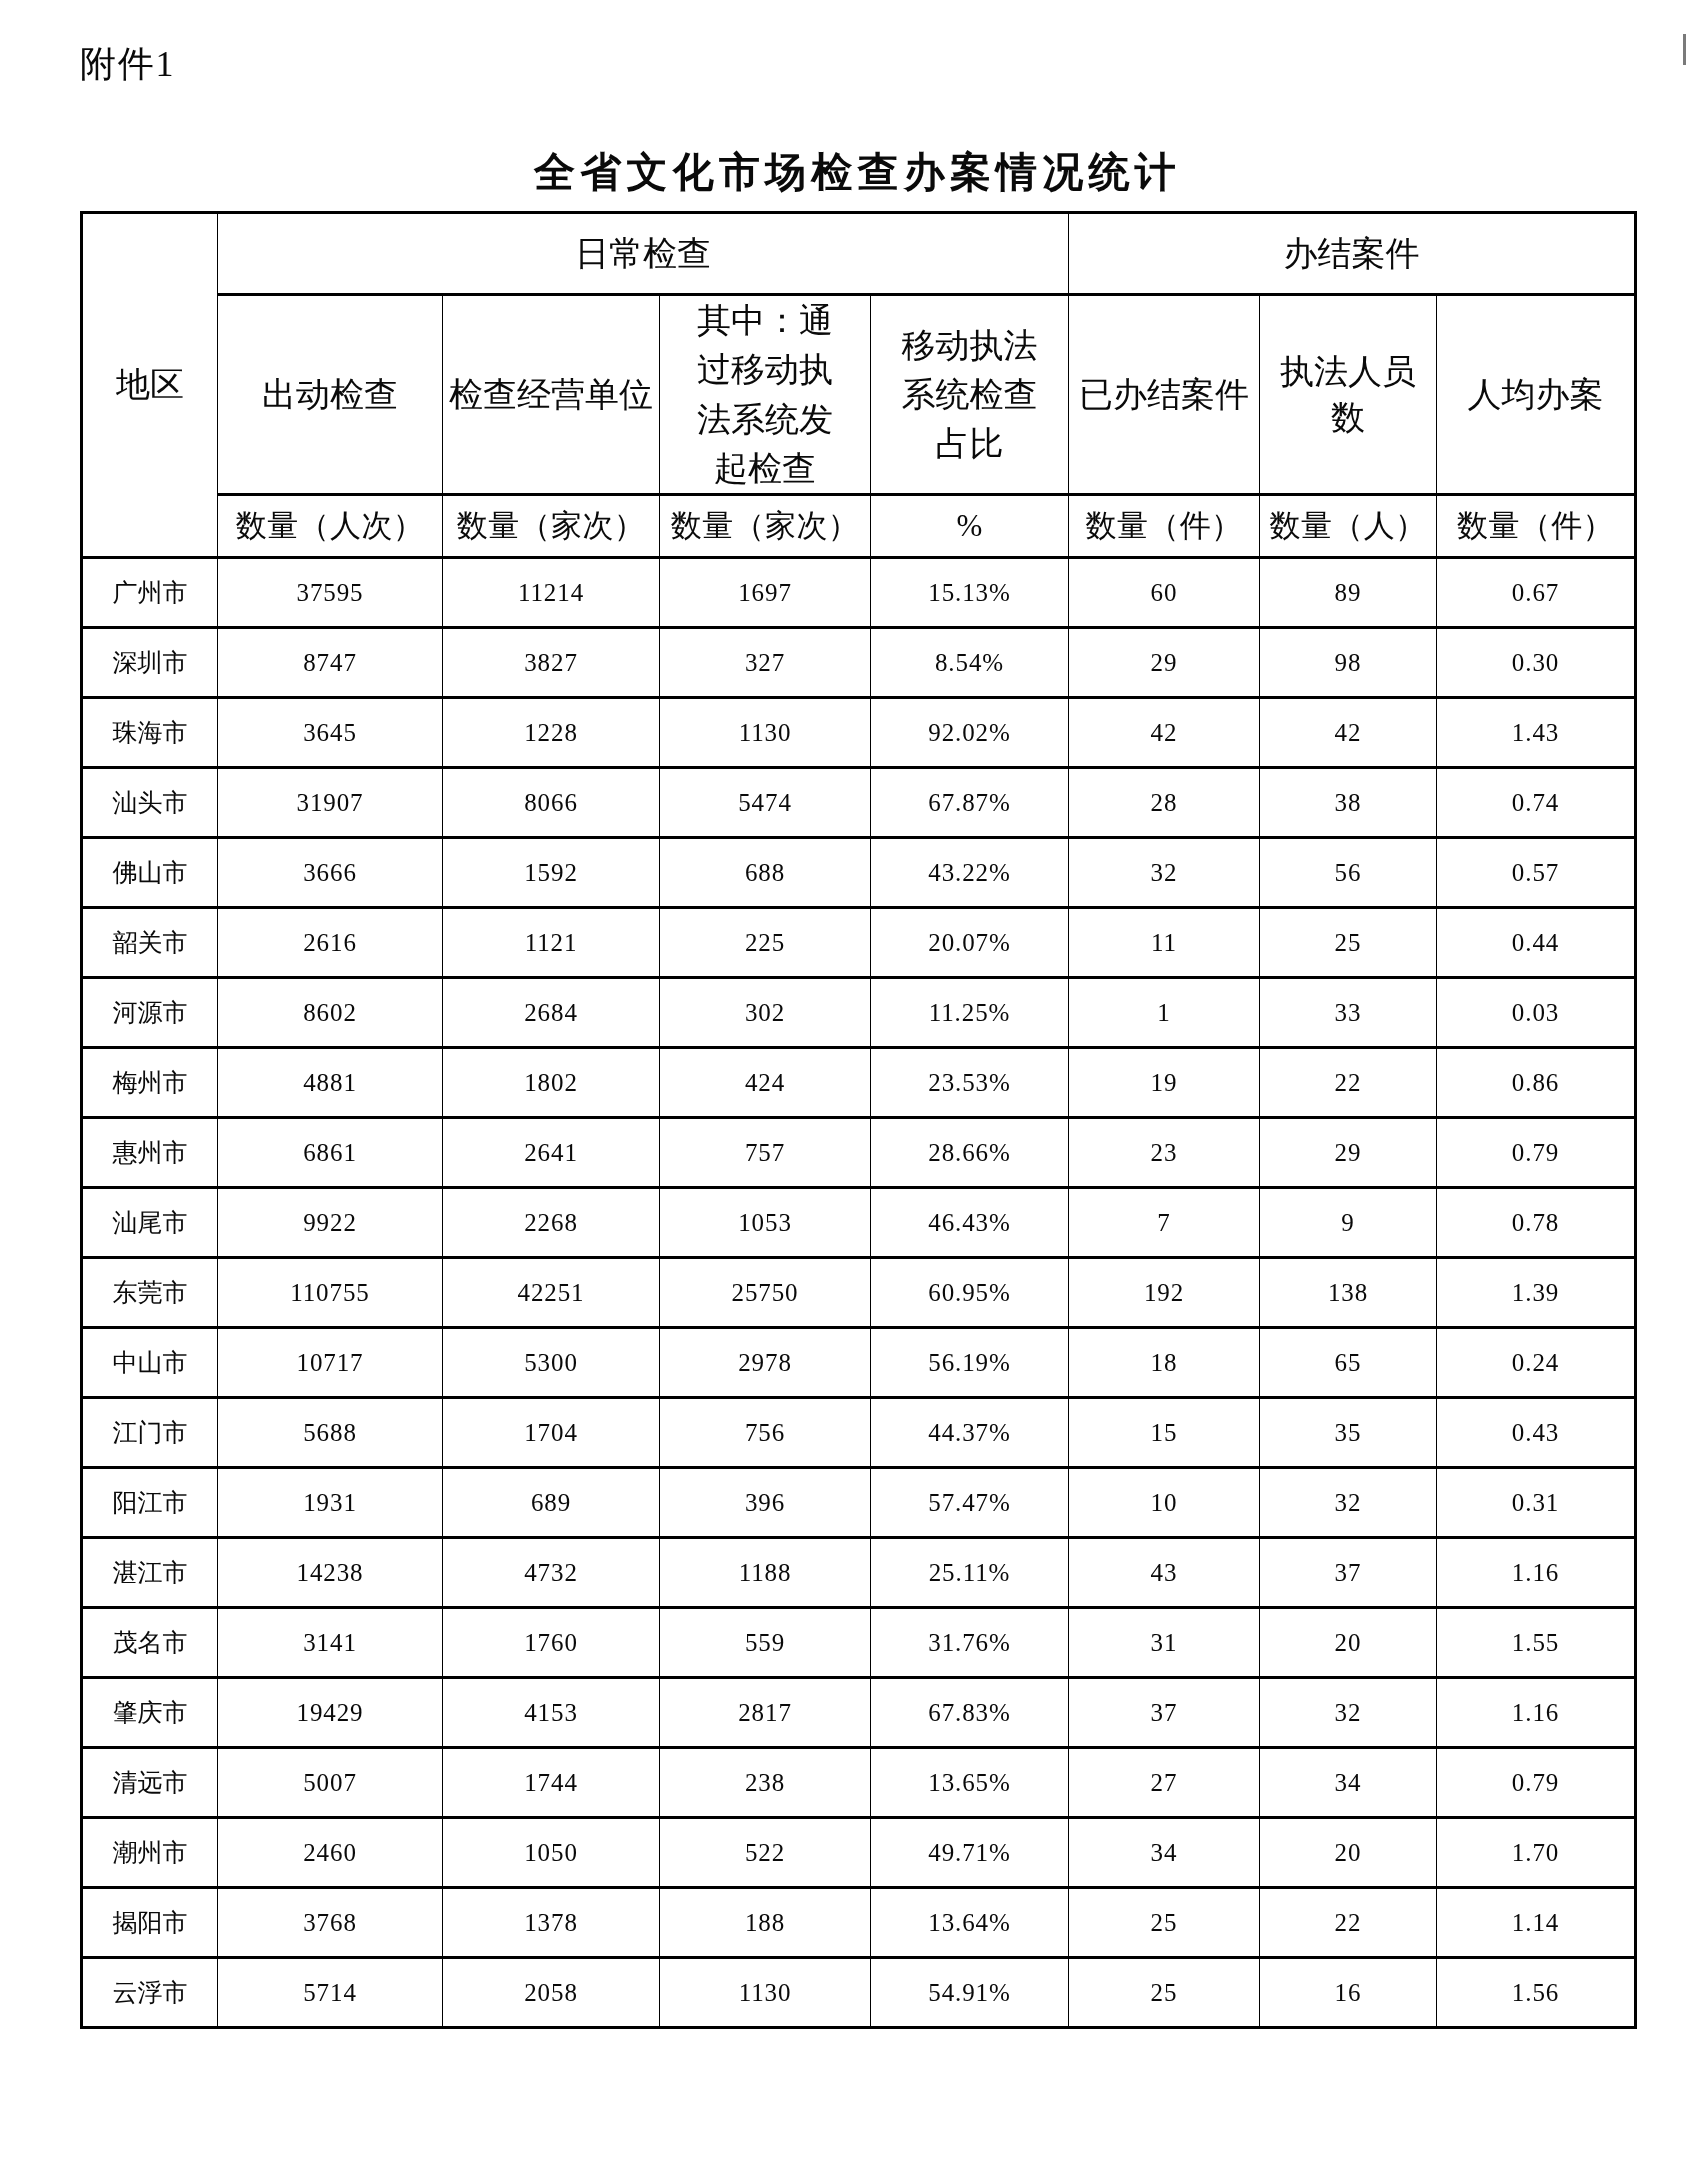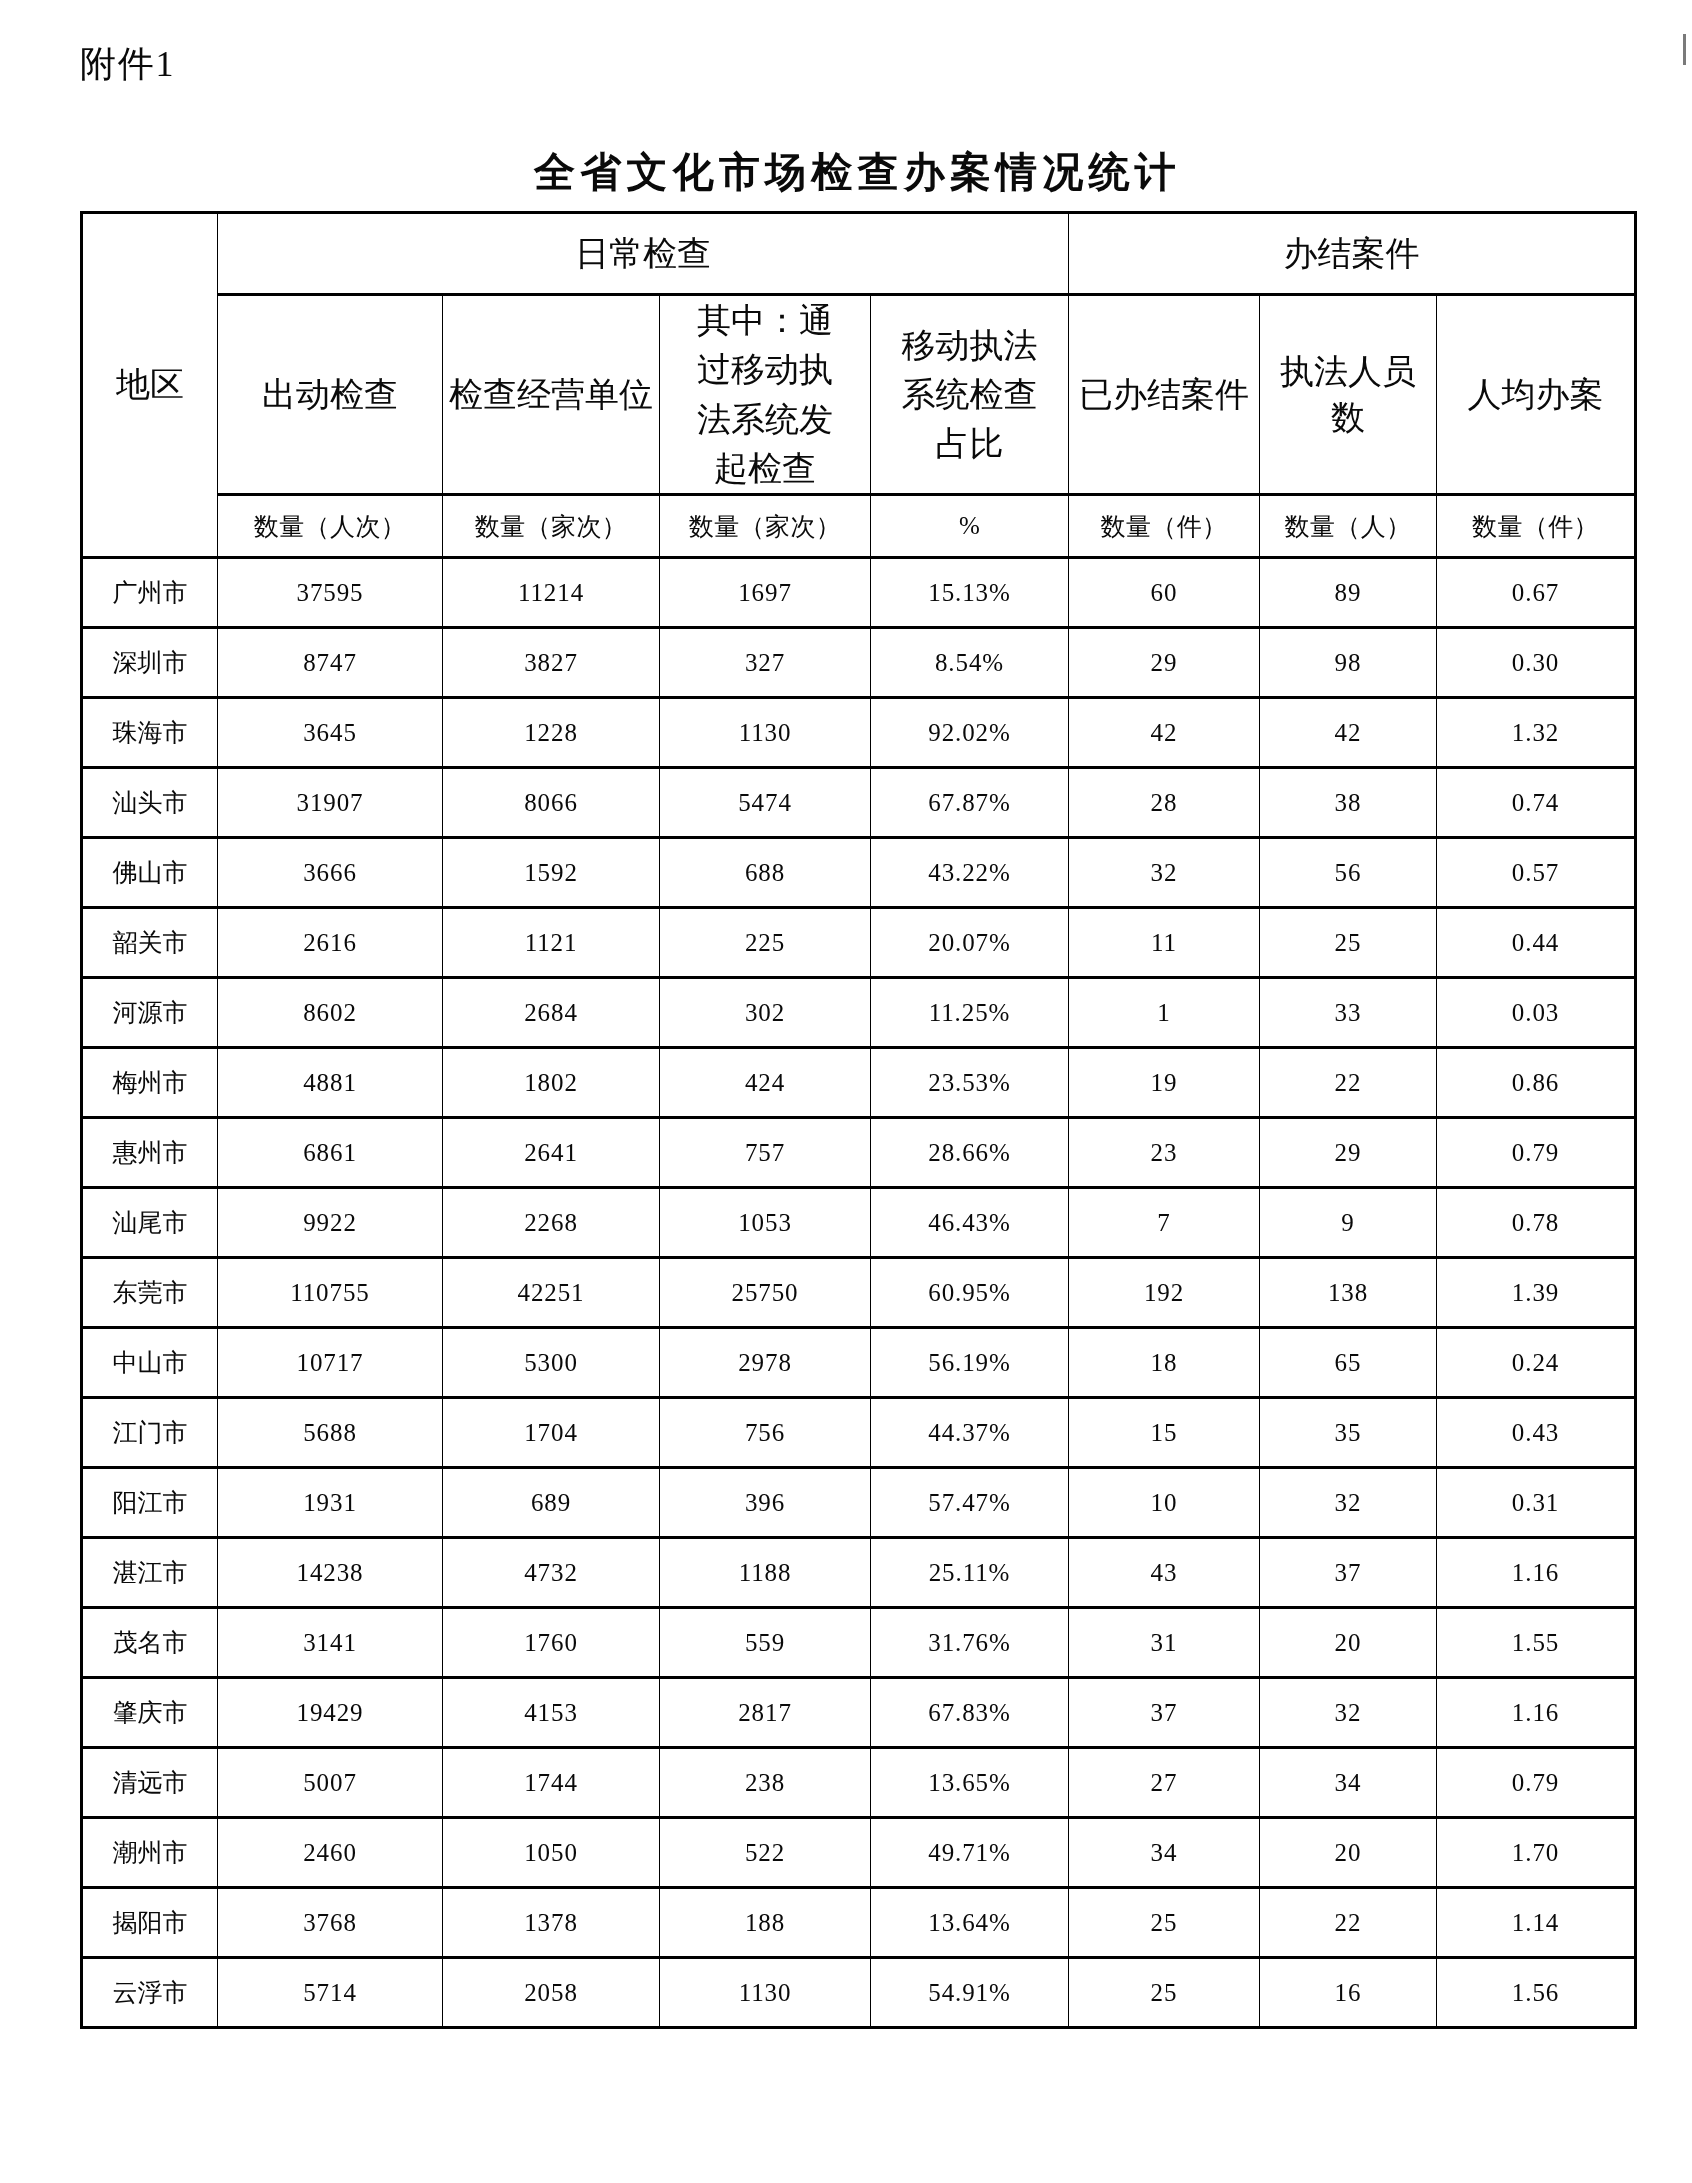--- a/index.html
+++ b/index.html
@@ -52,21 +52,21 @@
     vertical-align: middle;
     font-weight: 400;
     padding: 0 3.5px;
     overflow: hidden;
   }
   tr.row-group  { height: 82px; }
   tr.row-cols   { height: 134px; }
   tr.row-units  { height: 63px; }
   tbody tr      { height: 70px; }
   .hdr  { font-size: 34px; }
-  .unit { font-size: 25px; letter-spacing: 0.4px; }
+  .unit { font-size: 31px; letter-spacing: 0.4px; }
   tbody td { font-size: 25px; letter-spacing: 0.9px; }
   tbody td.region { letter-spacing: 0; font-family: Liberation Mono, monospace; }
   .wrap-narrow {
     display: inline-block;
     max-width: 146px;
     line-height: 1.45;
   }
   
   .artifact {
     position: absolute;
@@ -155,21 +155,21 @@
           <td>0.30</td>
         </tr>
         <tr>
           <td class="region">珠海市</td>
           <td>3645</td>
           <td>1228</td>
           <td>1130</td>
           <td>92.02%</td>
           <td>42</td>
           <td>42</td>
-          <td>1.32</td>
+          <td>1.43</td>
         </tr>
         <tr>
           <td class="region">汕头市</td>
           <td>31907</td>
           <td>8066</td>
           <td>5474</td>
           <td>67.87%</td>
           <td>28</td>
           <td>38</td>
           <td>0.74</td>

